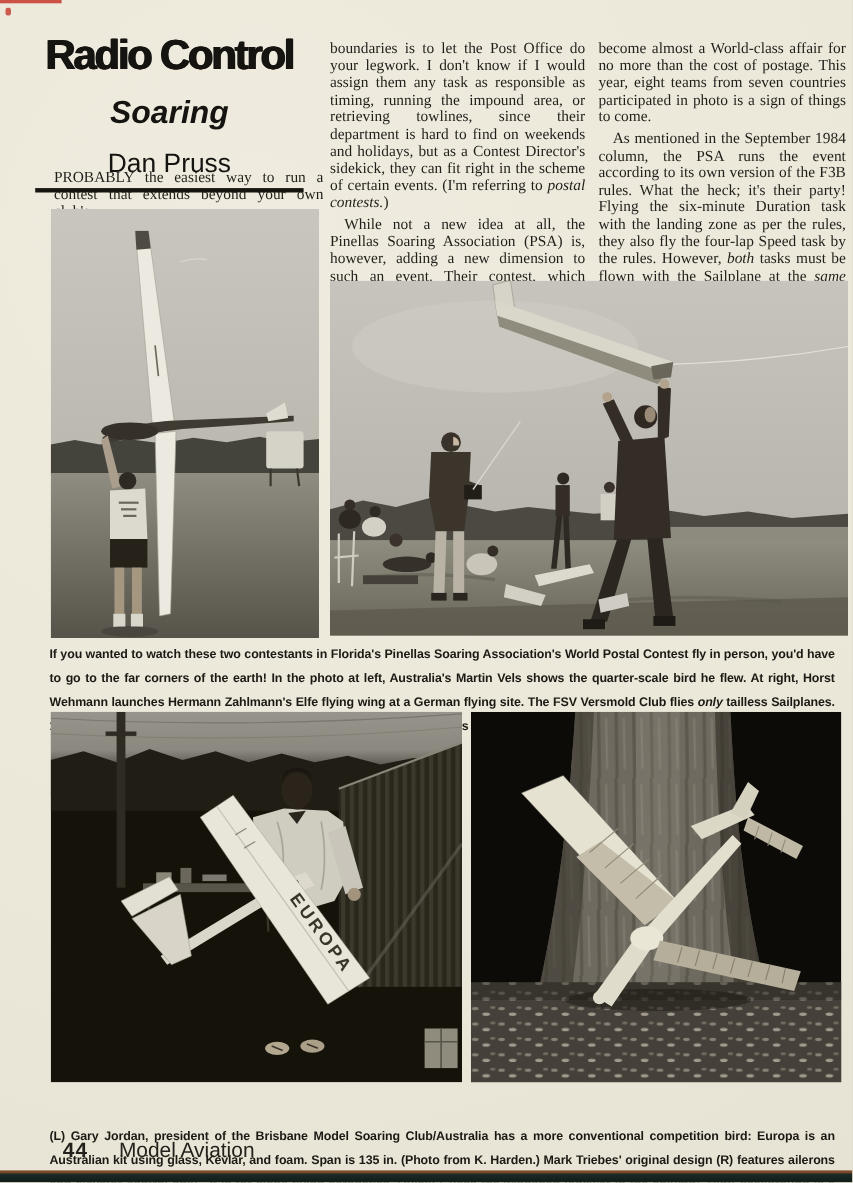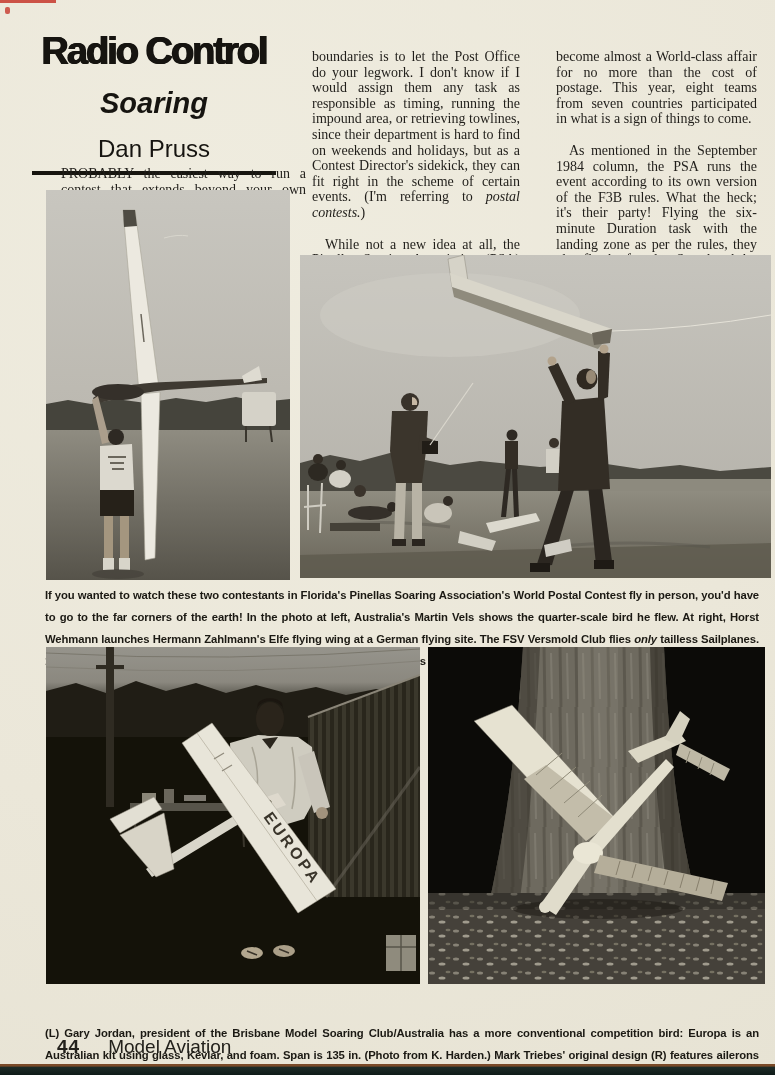--- a/index.html
+++ b/index.html
@@ -13,21 +13,21 @@
         background:linear-gradient(#7a4a28 0 2px, #1d2b27 30%, #0e1b18);}
   
   .article-header{position:absolute;left:32px;top:30px;width:244px;text-align:center;color:#161410;}
   .article-header h1{margin:0;font-size:38px;line-height:42px;font-weight:bold;letter-spacing:-2px;
         text-shadow:.7px 0 0 currentColor,-.7px 0 0 currentColor;}
   .article-header h2{margin:16px;font-size:29px;line-height:30px;font-weight:bold;font-style:italic;letter-spacing:0px;}
   .article-header h3{margin:0;font-size:24px;line-height:30px;font-weight:normal;letter-spacing:0px;}
   .header-rule{height:4px;background:#17150f;margin-top:7px;}
   
   .body{font-family:"Liberation Serif",serif;font-size:14px;line-height:15.6px;text-align:justify;
-        color:#201e1a;margin:16px;}
+        color:#201e1a;margin:4px;}
   .body + .body{margin-top:0;}
   .indent{text-indent:13px;}
   .col1-text{position:absolute;left:45px;top:150px;width:245px;}
   .col2{position:absolute;left:296px;top:33px;width:240px;height:224px;overflow:hidden;}
   .col3{position:absolute;left:540px;top:33px;width:233px;height:224px;overflow:hidden;}
   
   .caption{font-family:"Liberation Sans",sans-serif;font-weight:bold;font-size:11.3px;line-height:22px;
         letter-spacing:-.1px;text-align:justify;color:#1b1913;margin:0;}
   .caption-mid{position:absolute;left:45px;top:584px;width:714px;}
   .caption-bottom{position:absolute;left:45px;top:1022px;width:714px;}
@@ -104,21 +104,21 @@
       <ellipse cx="72" cy="384" rx="26" ry="5" fill="#3c3831" opacity=".5"></ellipse>
     </svg>
   </div>
 
   <div class="col2">
     <p class="body"><span>boundaries is to let the Post Office do your legwork. I don't know if I would assign them any task as responsible as timing, running the impound area, or retrieving towlines, since their department is hard to find on weekends and holidays, but as a Contest Director's sidekick, they can fit right in the scheme of certain events. (I'm referring to </span><i>postal contests.</i><span>)</span></p>
     <p class="body indent">While not a new idea at all, the Pinellas Soaring Association (PSA) is, however, adding a new dimension to such an event. Their contest, which started off on a rather low key a couple of years ago, has</p>
   </div>
 
   <div class="col3">
-    <p class="body">become almost a World-class affair for no more than the cost of postage. This year, eight teams from seven countries participated in what is a sign of things to come.</p>
+    <p class="body">become almost a World-class affair for no more than the cost of postage. This year, eight teams from seven countries participated in photo is a sign of things to come.</p>
     <p class="body indent"><span>As mentioned in the September 1984 column, the PSA runs the event according to its own version of the F3B rules. What the heck; it's their party! Flying the six-minute Duration task with the landing zone as per the rules, they also fly the four-lap Speed task by the rules. However, </span><i>both</i><span> tasks must be flown with the Sailplane at the </span><i>same weight</i><span> within a round. Because the Distance task requires</span></p>
   </div>
 
   <div class="photo photo2">
     <svg viewBox="0 0 471 323" preserveAspectRatio="none">
       <defs>
         <linearGradient id="p2sky" x1="0" y1="0" x2="0" y2="1">
           <stop offset="0" stop-color="#c6c4bd"></stop>
             <stop offset="1" stop-color="#b2afa7"></stop>
         </linearGradient>

